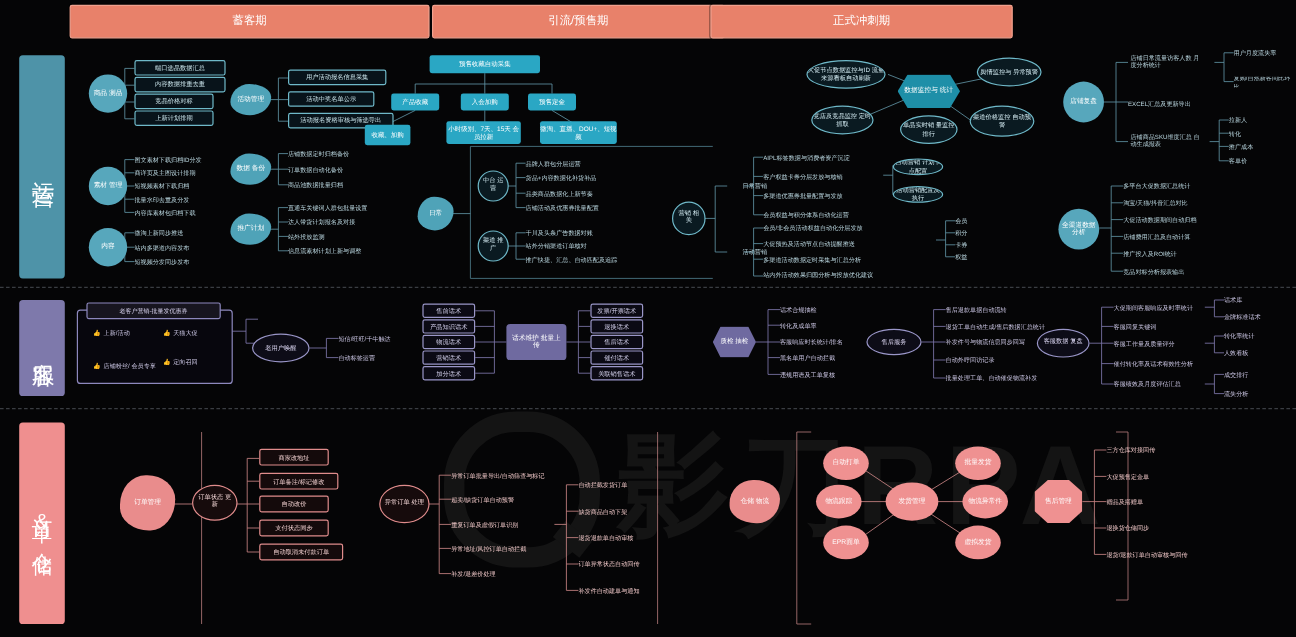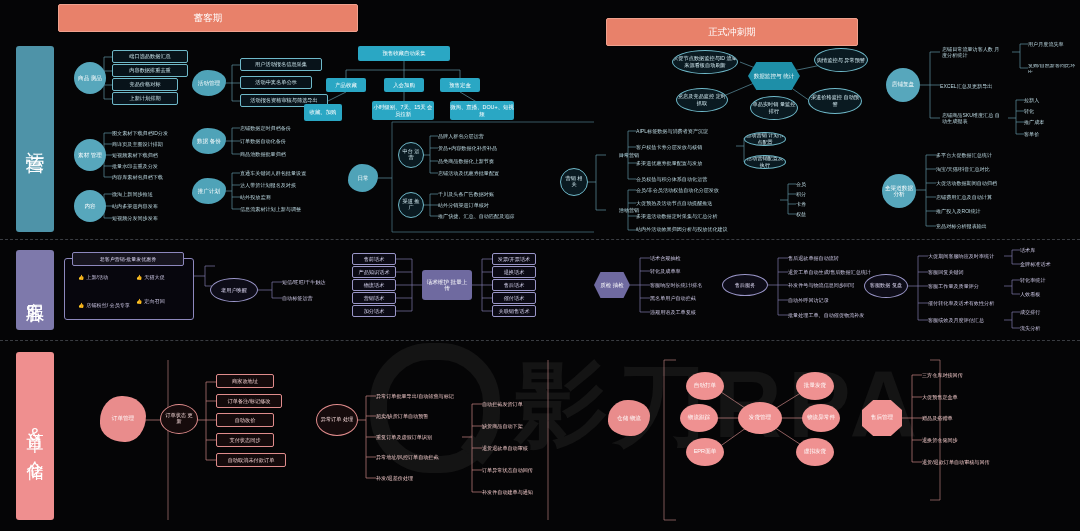--- a/index.html
+++ b/index.html
@@ -75,21 +75,22 @@
 <body>
 
 <div id="root">
 
   <div class="wm">
     <span class="ring"></span><span>影刀RPA</span>
   </div>
 
   <div class="phases">
     <div class="phase" style="left:58px;width:298px;">蓄客期</div>
-    <div class="phase" style="left:606px;width:250px;margin-top:14px;">正式冲刺期</div>
+    <div class="phase" style="left:360px;width:242px;">引流/预售期</div>
+    <div class="phase" style="left:592px;width:250px;">正式冲刺期</div>
   </div>
 
   <div class="hrule" style="top:239px;"></div>
   <div class="hrule" style="top:340px;"></div>
 
   <div class="rowlabel" style="left:16px;top:46px;width:38px;height:186px;background:#4e93a8;">运营</div>
   <div class="rowlabel" style="left:16px;top:250px;width:38px;height:80px;background:#7e79ab;">客服</div>
   <div class="rowlabel" style="left:16px;top:352px;width:38px;height:168px;background:#ef8f8f;font-size:17px;">订单&amp;仓储</div>
 
   <svg class="wires" viewBox="0 0 1080 531">

